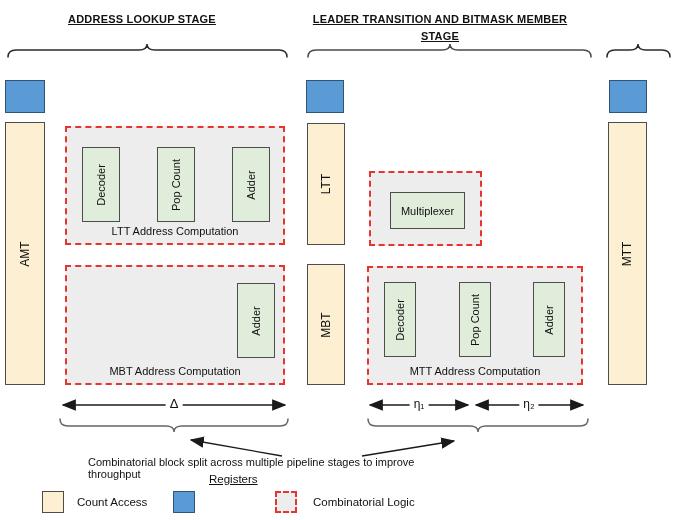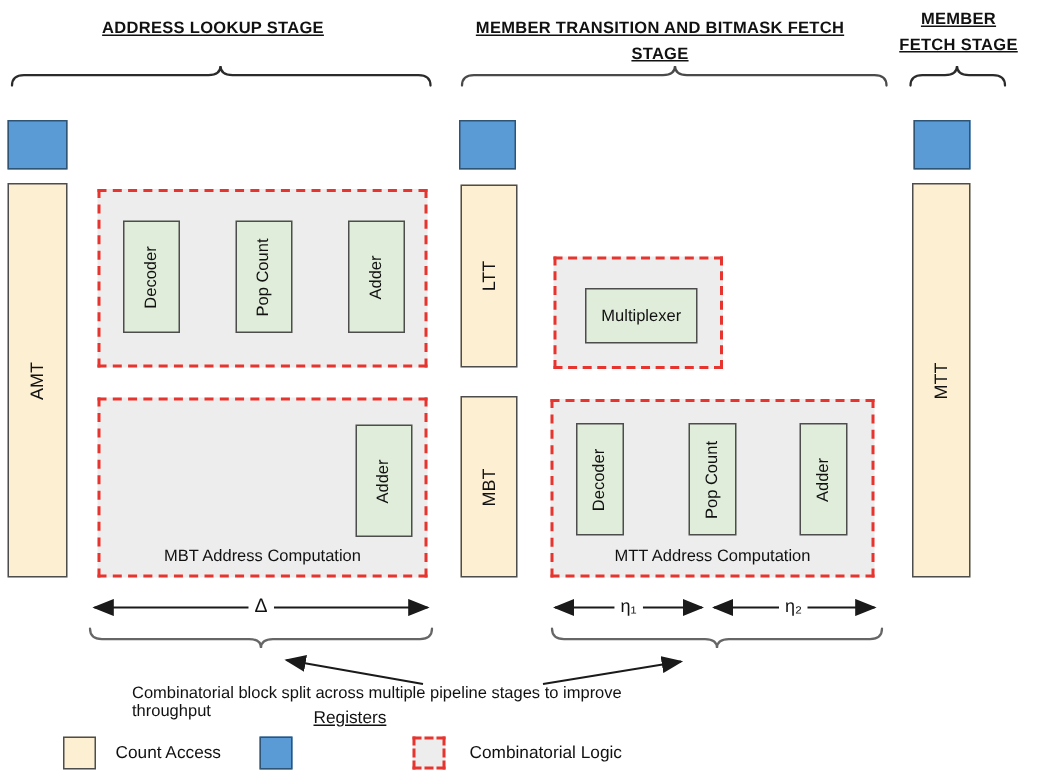--- a/index.html
+++ b/index.html
@@ -50,22 +50,21 @@
   .swatch.mem{background:var(--memory_fill);border:1.4px solid var(--memory_border);}
   .swatch.reg{background:var(--register_fill);border:1.6px solid var(--register_border);}
   .swatch.logic{background:var(--logic_fill);border:2px dashed var(--logic_border);}
 </style>
 </head>
 <body>
 
 <div class="canvas">
 
   <div class="stage-title" style="left:32px;top:11px;width:220px;">ADDRESS LOOKUP STAGE</div>
-  <div class="stage-title" style="left:300px;top:11px;width:280px;">MEMBER TRANSITION AND BITMASK FETCH STAGE</div>
-  <div class="stage-title" style="left:596px;top:5px;width:86px;">MEMBER FETCH STAGE</div>
+  <div class="stage-title" style="left:300px;top:11px;width:280px;">LEADER TRANSITION AND BITMASK MEMBER STAGE</div>
 
   <svg class="svg-layer" viewBox="0 0 700 520">
     <defs>
       <marker id="ah" viewBox="0 0 10 8" refX="9" refY="4" markerWidth="11" markerHeight="9" orient="auto-start-reverse">
         <path d="M0,0 L10,4 L0,8 z" fill="#1a1a1a"></path>
       </marker>
     </defs>
 
     <path d="M8,57 Q8,50 16,50 L139,50 Q147,50 147,44 Q147,50 155,50 L279,50 Q287,50 287,57" fill="none" stroke="#2b2b2b" stroke-width="1.5" stroke-linecap="round"></path>
     <path d="M308,57 Q308,50 316,50 L442,50 Q450,50 450,44 Q450,50 458,50 L583,50 Q591,50 591,57" fill="none" stroke="#4a4a4a" stroke-width="1.5" stroke-linecap="round"></path>
@@ -102,20 +101,21 @@
   <div class="logic-block" style="left:65px;top:126px;width:220px;height:119px;">
     <div class="unit vert" style="left:15px;top:19px;width:38px;height:75px;">
       <span>Decoder</span>
     </div>
     <div class="unit vert" style="left:90px;top:19px;width:38px;height:75px;">
       <span>Pop Count</span>
     </div>
     <div class="unit vert" style="left:165px;top:19px;width:38px;height:75px;">
       <span>Adder</span>
     </div>
+    <div class="logic-label">LTT Address Computation</div>
   </div>
 
   <div class="logic-block" style="left:65px;top:265px;width:220px;height:120px;">
     <div class="unit vert" style="left:170px;top:16px;width:38px;height:75px;">
       <span>Adder</span>
     </div>
     <div class="logic-label">MBT Address Computation</div>
   </div>
 
   <div class="logic-block" style="left:369px;top:171px;width:113px;height:75px;padding-left:16px;">

